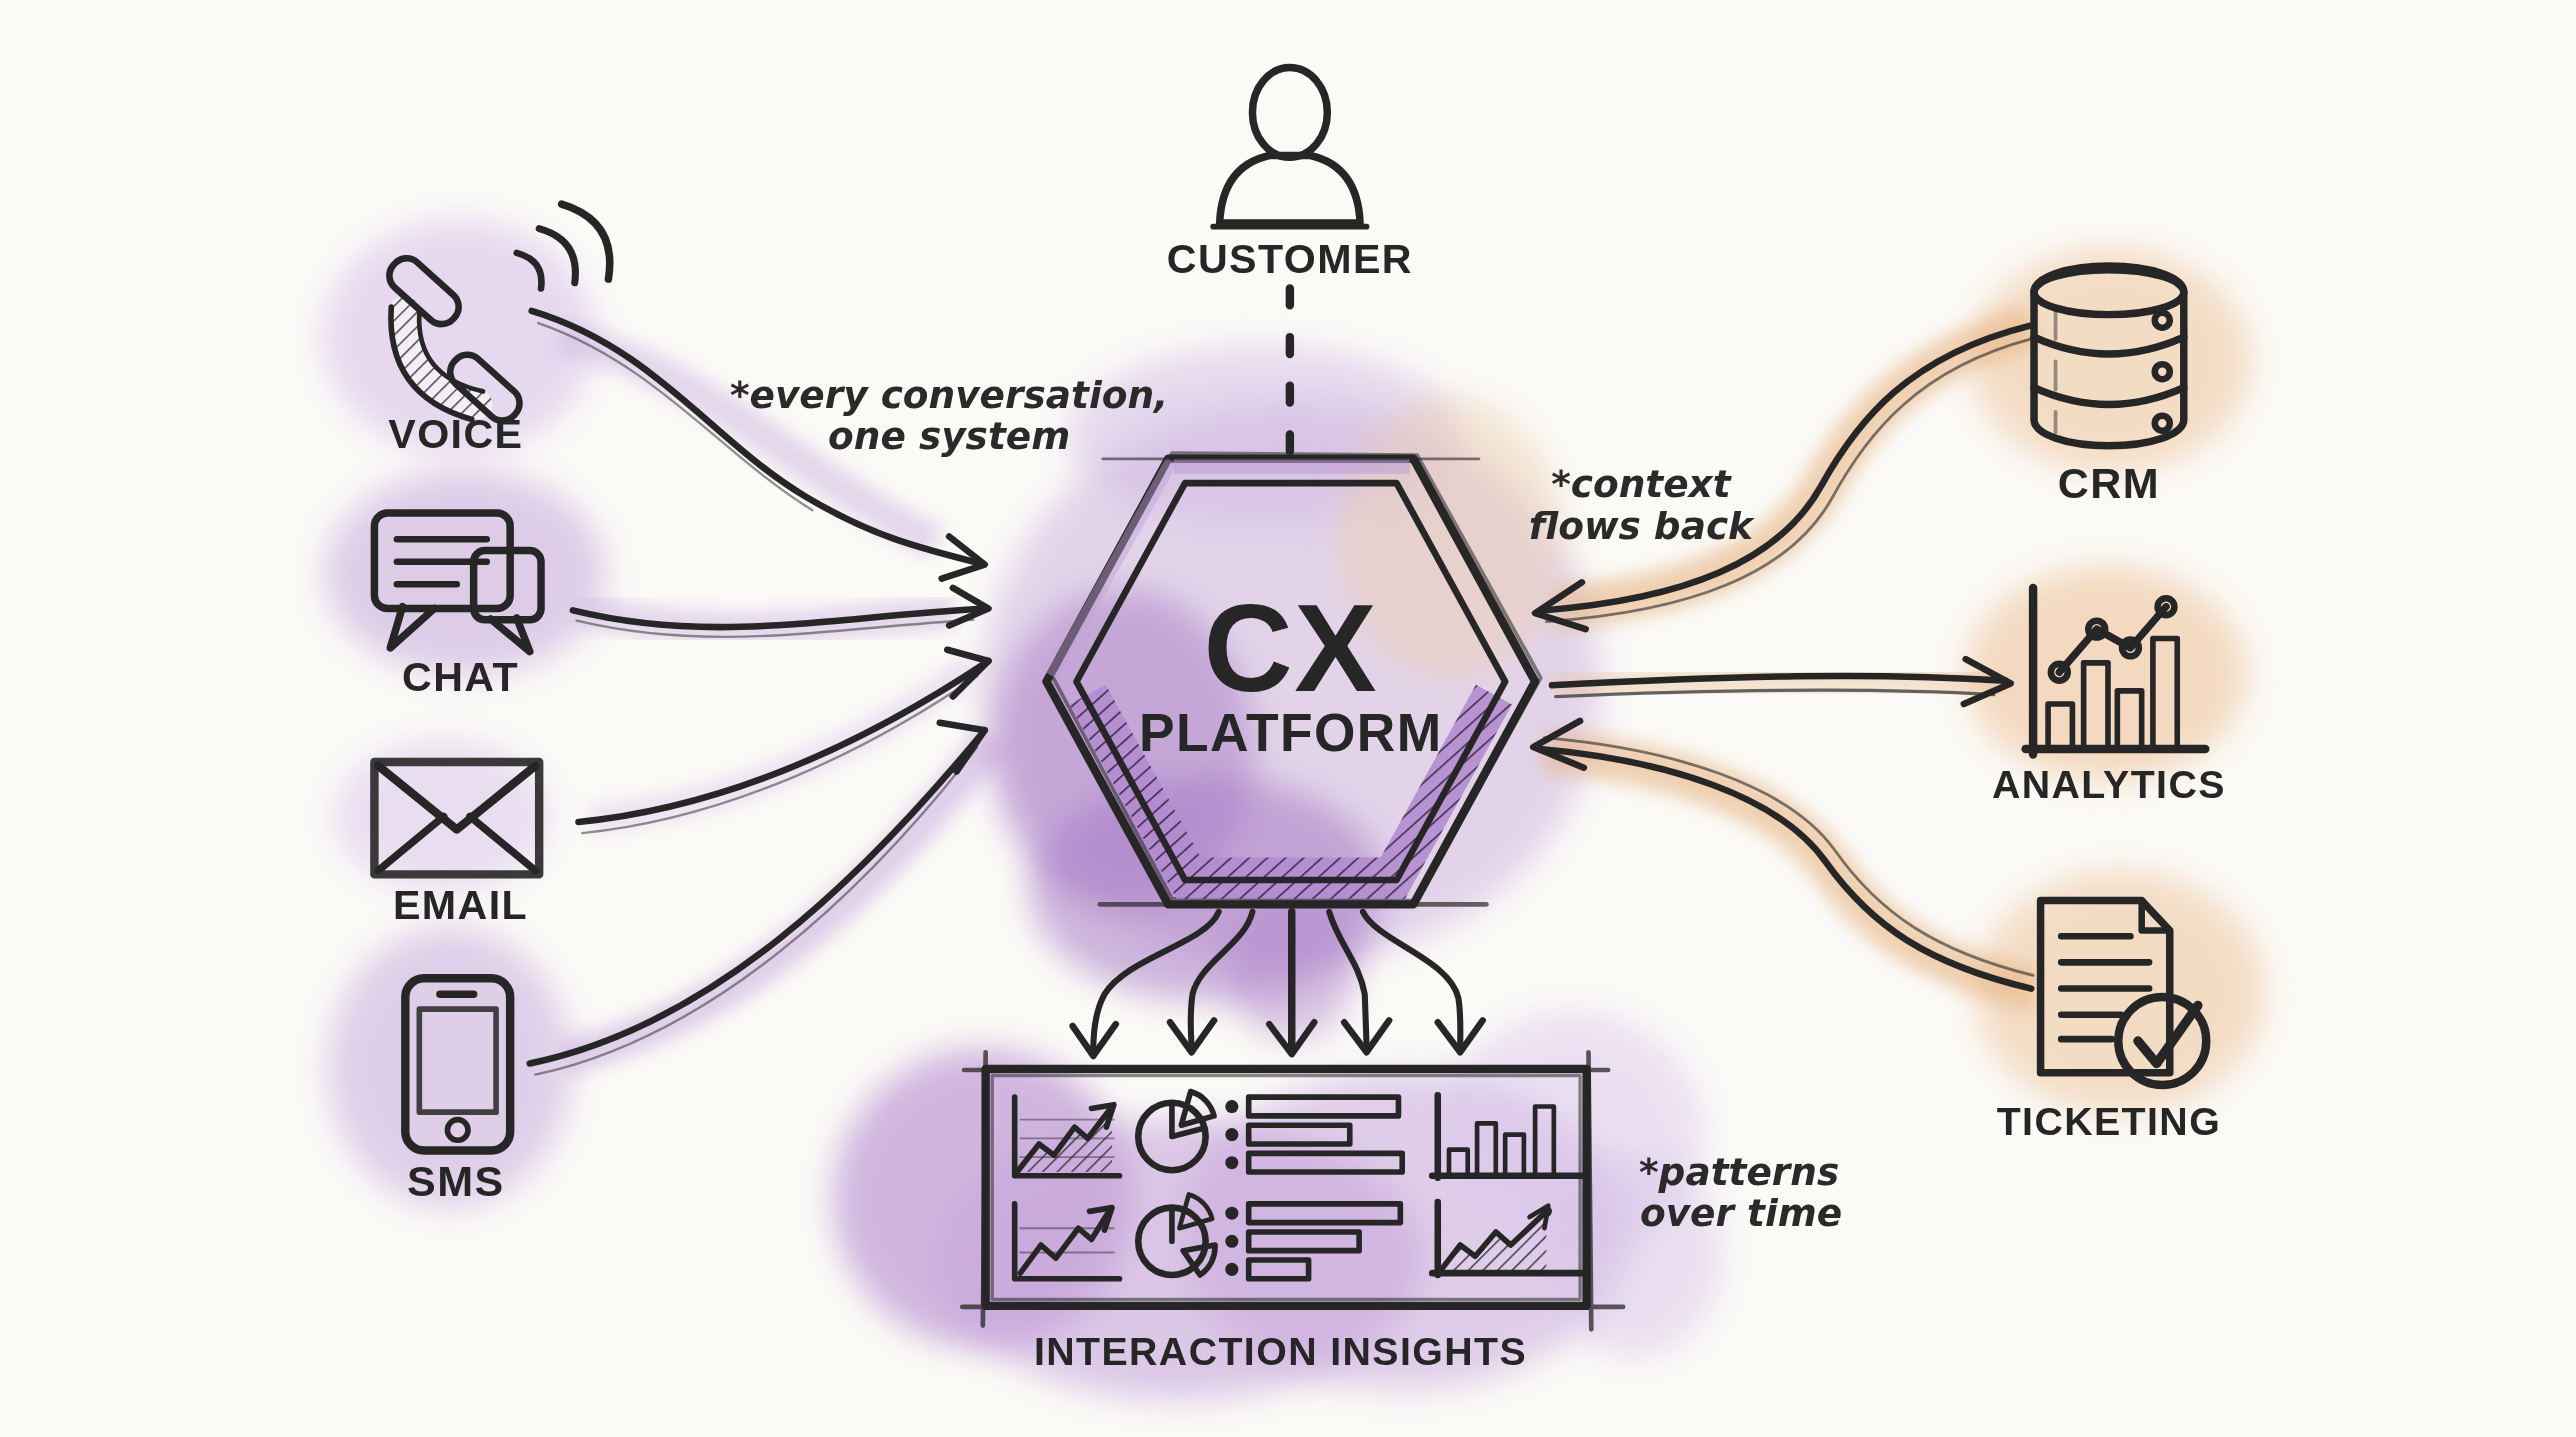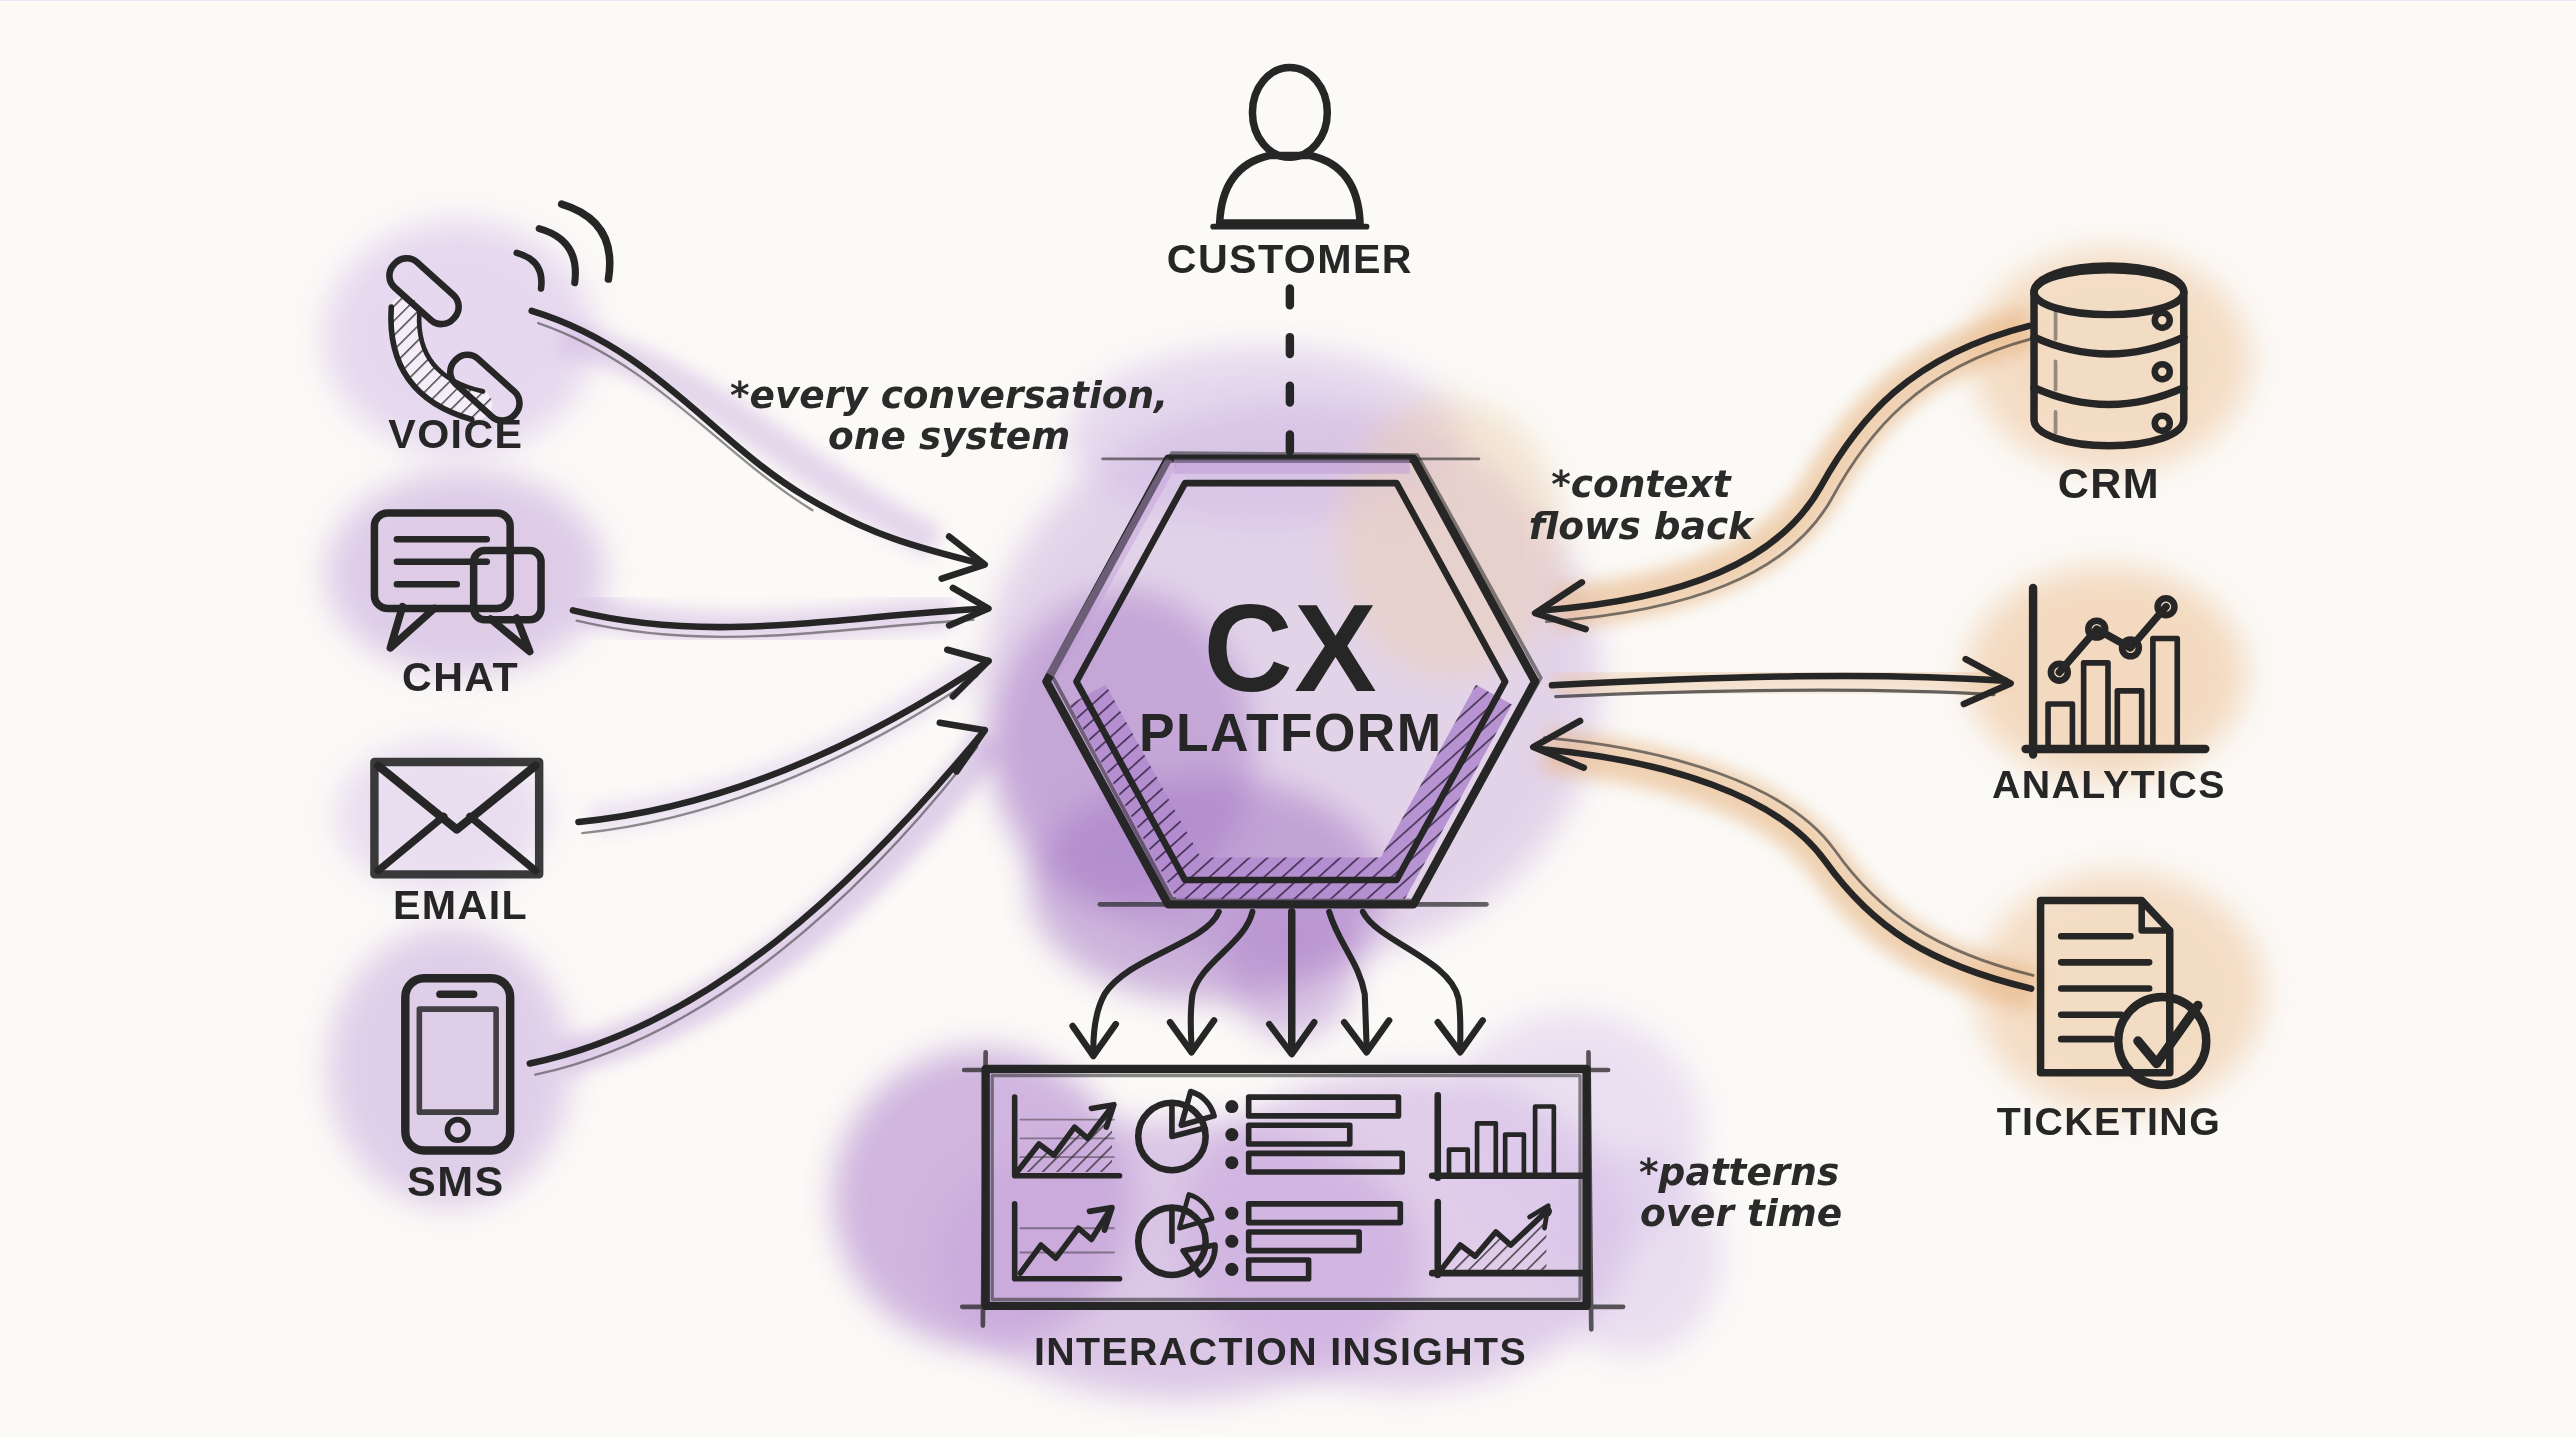--- a/index.html
+++ b/index.html
@@ -1,16 +1,16 @@
 <!DOCTYPE html>
 <html style="font-size:15px"><head>
 <meta charset="utf-8">
 <style>
   html,body{margin:0;padding:0;background:#e9e7e2;}
-  .stage{position:relative;width:2576px;height:1438px;background:#8b5cf6;overflow:hidden;
+  .stage{position:relative;width:2576px;height:1438px;background:#fef9c3;overflow:hidden;
          font-family:"Liberation Sans",sans-serif;}
   svg{position:absolute;left:0;top:0;}
   text{user-select:none;}
   .lbl{font-family:"Liberation Sans",sans-serif;font-weight:700;fill:#262626;letter-spacing:1.5px;}
   .note{font-family:"DejaVu Sans",sans-serif;font-style:italic;font-weight:600;fill:#2a2a2a;}
   .ink{stroke:#262626;fill:none;stroke-linecap:round;stroke-linejoin:round;}
 </style>
 </head>
 <body>
 

